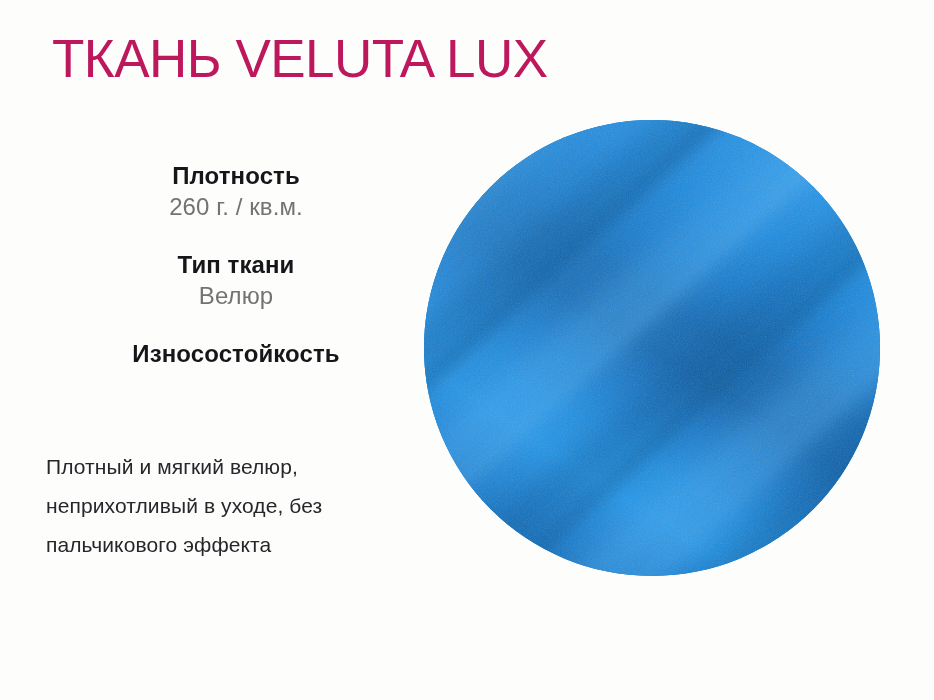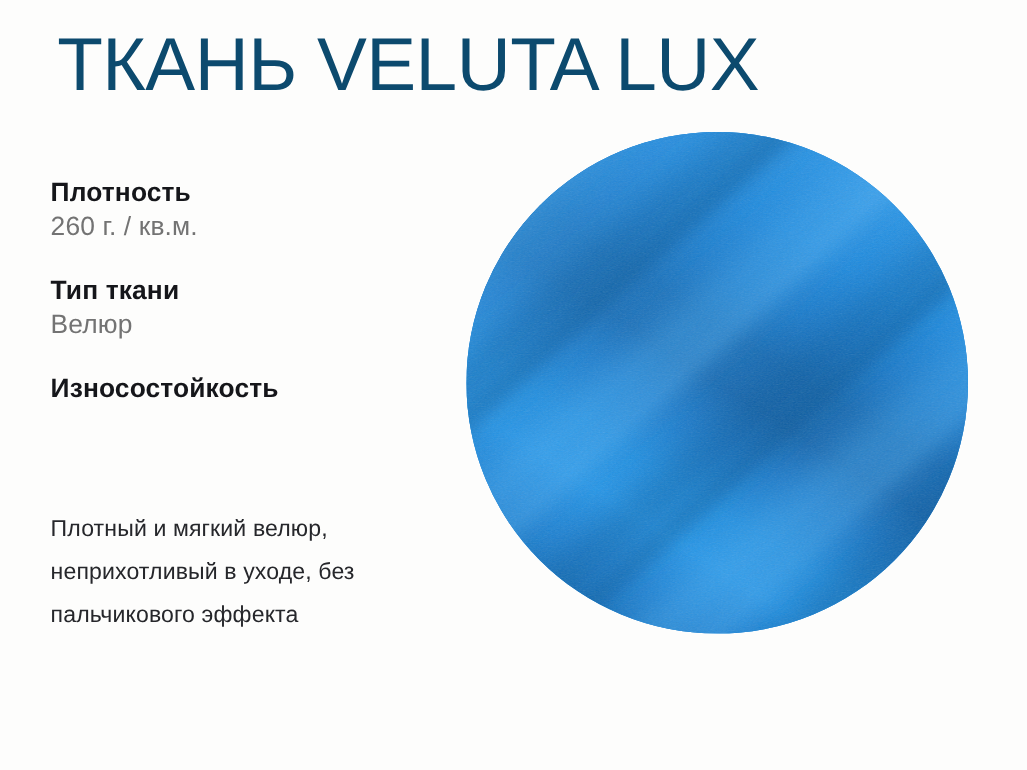--- a/index.html
+++ b/index.html
@@ -19,34 +19,35 @@
   .page {
     position: absolute;
     inset: 0;
   }
 
   
   .title {
     position: absolute;
     left: 52px;
     top: 16px;
-    font-size: 68px;
+    font-size: 53px;
     line-height: 86px;
     font-weight: 400;
     letter-spacing: -0.5px;
-    color: #0c4a6e;
+    color: #be185d;
     white-space: nowrap;
   }
 
   
   .specs {
     position: absolute;
     left: 46px;
     top: 160px;
     width: 380px;
+    text-align: center;
   }
 
   .spec-block {
     margin-bottom: 26px;
   }
   .spec-block:last-of-type {
     margin-bottom: 0;
   }
 
   .spec-label {
@@ -61,21 +62,21 @@
     font-size: 24px;
     line-height: 32px;
     font-weight: 400;
     color: #737373;
     letter-spacing: 0.1px;
   }
 
   .description {
     position: absolute;
     left: 46px;
-    top: 461px;
+    top: 447px;
     width: 395px;
     font-size: 21px;
     line-height: 39px;
     font-weight: 400;
     color: #26272b;
     letter-spacing: 0.1px;
   }
 
   
   .swatch {

